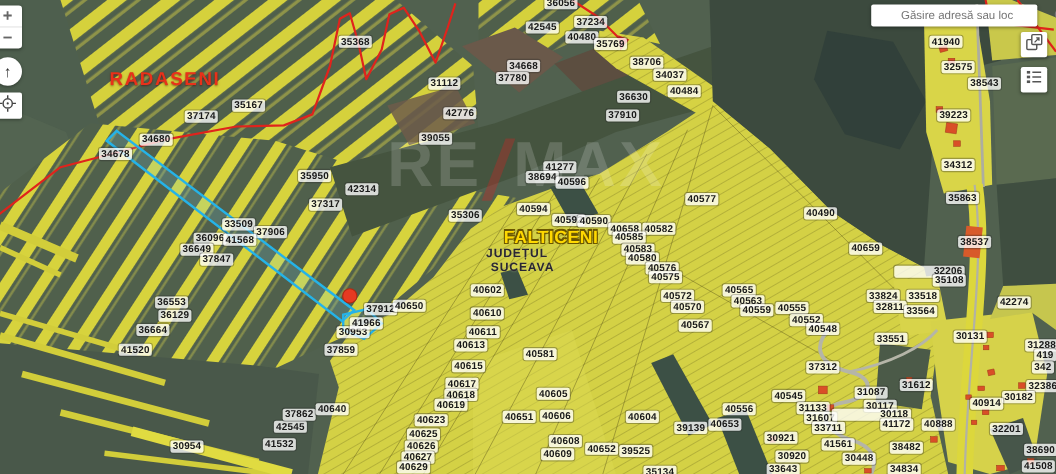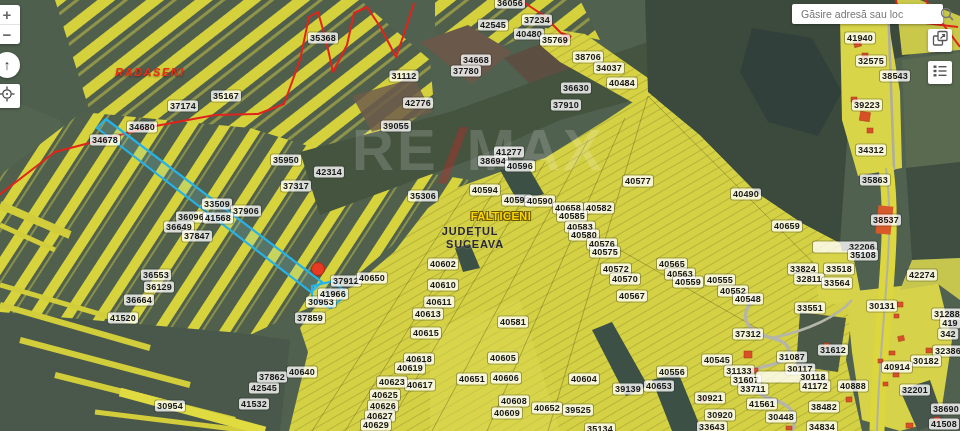--- a/index.html
+++ b/index.html
@@ -12,31 +12,31 @@
     font-weight:800;font-size:58px;letter-spacing:3px;color:rgba(255,255,255,.17);
     white-space:nowrap;}
   .watermark .slash{color:rgba(225,30,30,.30);font-size:76px;font-style:italic;
     vertical-align:-12px;margin:0 2px;}
   
   #label-layer{position:absolute;inset:0;z-index:2;pointer-events:none;}
   .lbl{position:absolute;transform:translate(-50%,-50%);white-space:nowrap;
     font-weight:bold;font-size:9px;line-height:11px;}
   .lbl.num{background:rgba(255,255,255,.78);color:#191919;padding:0 2px;
     border-radius:2px;box-shadow:0 0 0 1px rgba(40,40,40,.35);letter-spacing:.2px;}
-  .lbl.city{color:#e8311a;font-size:11px;letter-spacing:1.5px;
-    text-shadow:0 1px 2px rgba(70,0,0,.55);font-style:italic;}
-  .lbl.town{color:#ffd800;font-size:11px;letter-spacing:.5px;
+  .lbl.city{color:#e8311a;font-size:17px;letter-spacing:1.5px;
+    text-shadow:0 1px 2px rgba(70,0,0,.55);}
+  .lbl.town{color:#ffd800;font-size:16px;letter-spacing:.5px;
     text-shadow:-1px -1px 0 #6b5600,1px -1px 0 #6b5600,-1px 1px 0 #6b5600,1px 1px 0 #6b5600;}
   .lbl.county{color:#2a2733;font-size:11px;letter-spacing:.8px;
     text-shadow:0 0 2px rgba(210,215,160,.6);}
   
   .ui{z-index:3;}
   #search-box{position:absolute;left:792px;top:4px;width:151px;height:20px;background:#fff;
     border-radius:2px;box-shadow:0 1px 3px rgba(0,0,0,.35);display:flex;align-items:center;}
-  #search-box input{flex:1;border:0;outline:0;background:transparent;margin-left:7px;
+  #search-box input{flex:1;border:0;outline:0;background:transparent;margin-left:25px;
     font-size:10.5px;color:#555;font-family:"Liberation Sans",sans-serif;}
   #search-box .sicon{width:18px;height:16px;flex:0 0 auto;margin-right:2px;}
   .sqbtn{position:absolute;width:24px;height:23px;background:#fff;border-radius:2px;
     box-shadow:0 1px 3px rgba(0,0,0,.35);display:flex;align-items:center;justify-content:center;
     cursor:pointer;}
   #btn-basemap{left:928px;top:29px;}
   #btn-legend{left:928px;top:61px;}
   #zoom-panel{position:absolute;left:-6px;top:5px;width:26px;background:#fff;border-radius:3px;
     box-shadow:0 1px 3px rgba(0,0,0,.35);}
   #zoom-panel .zbtn{height:19px;text-align:center;font-size:15px;line-height:19px;color:#666;
@@ -269,29 +269,29 @@
       <div class="lbl num" style="left: 720px; top: 280px;">40555</div>
       <div class="lbl num" style="left: 733px; top: 291px;">40552</div>
       <div class="lbl num" style="left: 748px; top: 299px;">40548</div>
       <div class="lbl num" style="left: 746px; top: 194px;">40490</div>
       <div class="lbl num" style="left: 787px; top: 226px;">40659</div>
       <div class="lbl num" style="left: 443px; top: 264px;">40602</div>
       <div class="lbl num" style="left: 443px; top: 285px;">40610</div>
       <div class="lbl num" style="left: 439px; top: 302px;">40611</div>
       <div class="lbl num" style="left: 428px; top: 314px;">40613</div>
       <div class="lbl num" style="left: 426px; top: 333px;">40615</div>
-      <div class="lbl num" style="left: 420px; top: 349px; margin-top: 36px;">40617</div>
+      <div class="lbl num" style="left: 420px; top: 349px;">40617</div>
       <div class="lbl num" style="left: 419px; top: 359px;">40618</div>
       <div class="lbl num" style="left: 410px; top: 368px;">40619</div>
       <div class="lbl num" style="left: 392px; top: 382px;">40623</div>
       <div class="lbl num" style="left: 385px; top: 395px;">40625</div>
       <div class="lbl num" style="left: 383px; top: 406px;">40626</div>
       <div class="lbl num" style="left: 380px; top: 416px;">40627</div>
       <div class="lbl num" style="left: 376px; top: 425px;">40629</div>
-      <div class="lbl num" style="left: 513px; top: 322px;">40581</div>
+      <div class="lbl num" style="left: 491px; top: 322px;">40581</div>
       <div class="lbl num" style="left: 503px; top: 358px;">40605</div>
       <div class="lbl num" style="left: 506px; top: 378px;">40606</div>
       <div class="lbl num" style="left: 472px; top: 379px;">40651</div>
       <div class="lbl num" style="left: 514px; top: 401px;">40608</div>
       <div class="lbl num" style="left: 507px; top: 413px;">40609</div>
       <div class="lbl num" style="left: 547px; top: 408px;">40652</div>
       <div class="lbl num" style="left: 578px; top: 410px;">39525</div>
       <div class="lbl num" style="left: 600px; top: 429px;">35134</div>
       <div class="lbl num" style="left: 584px; top: 379px;">40604</div>
       <div class="lbl num" style="left: 628px; top: 389px;">39139</div>

